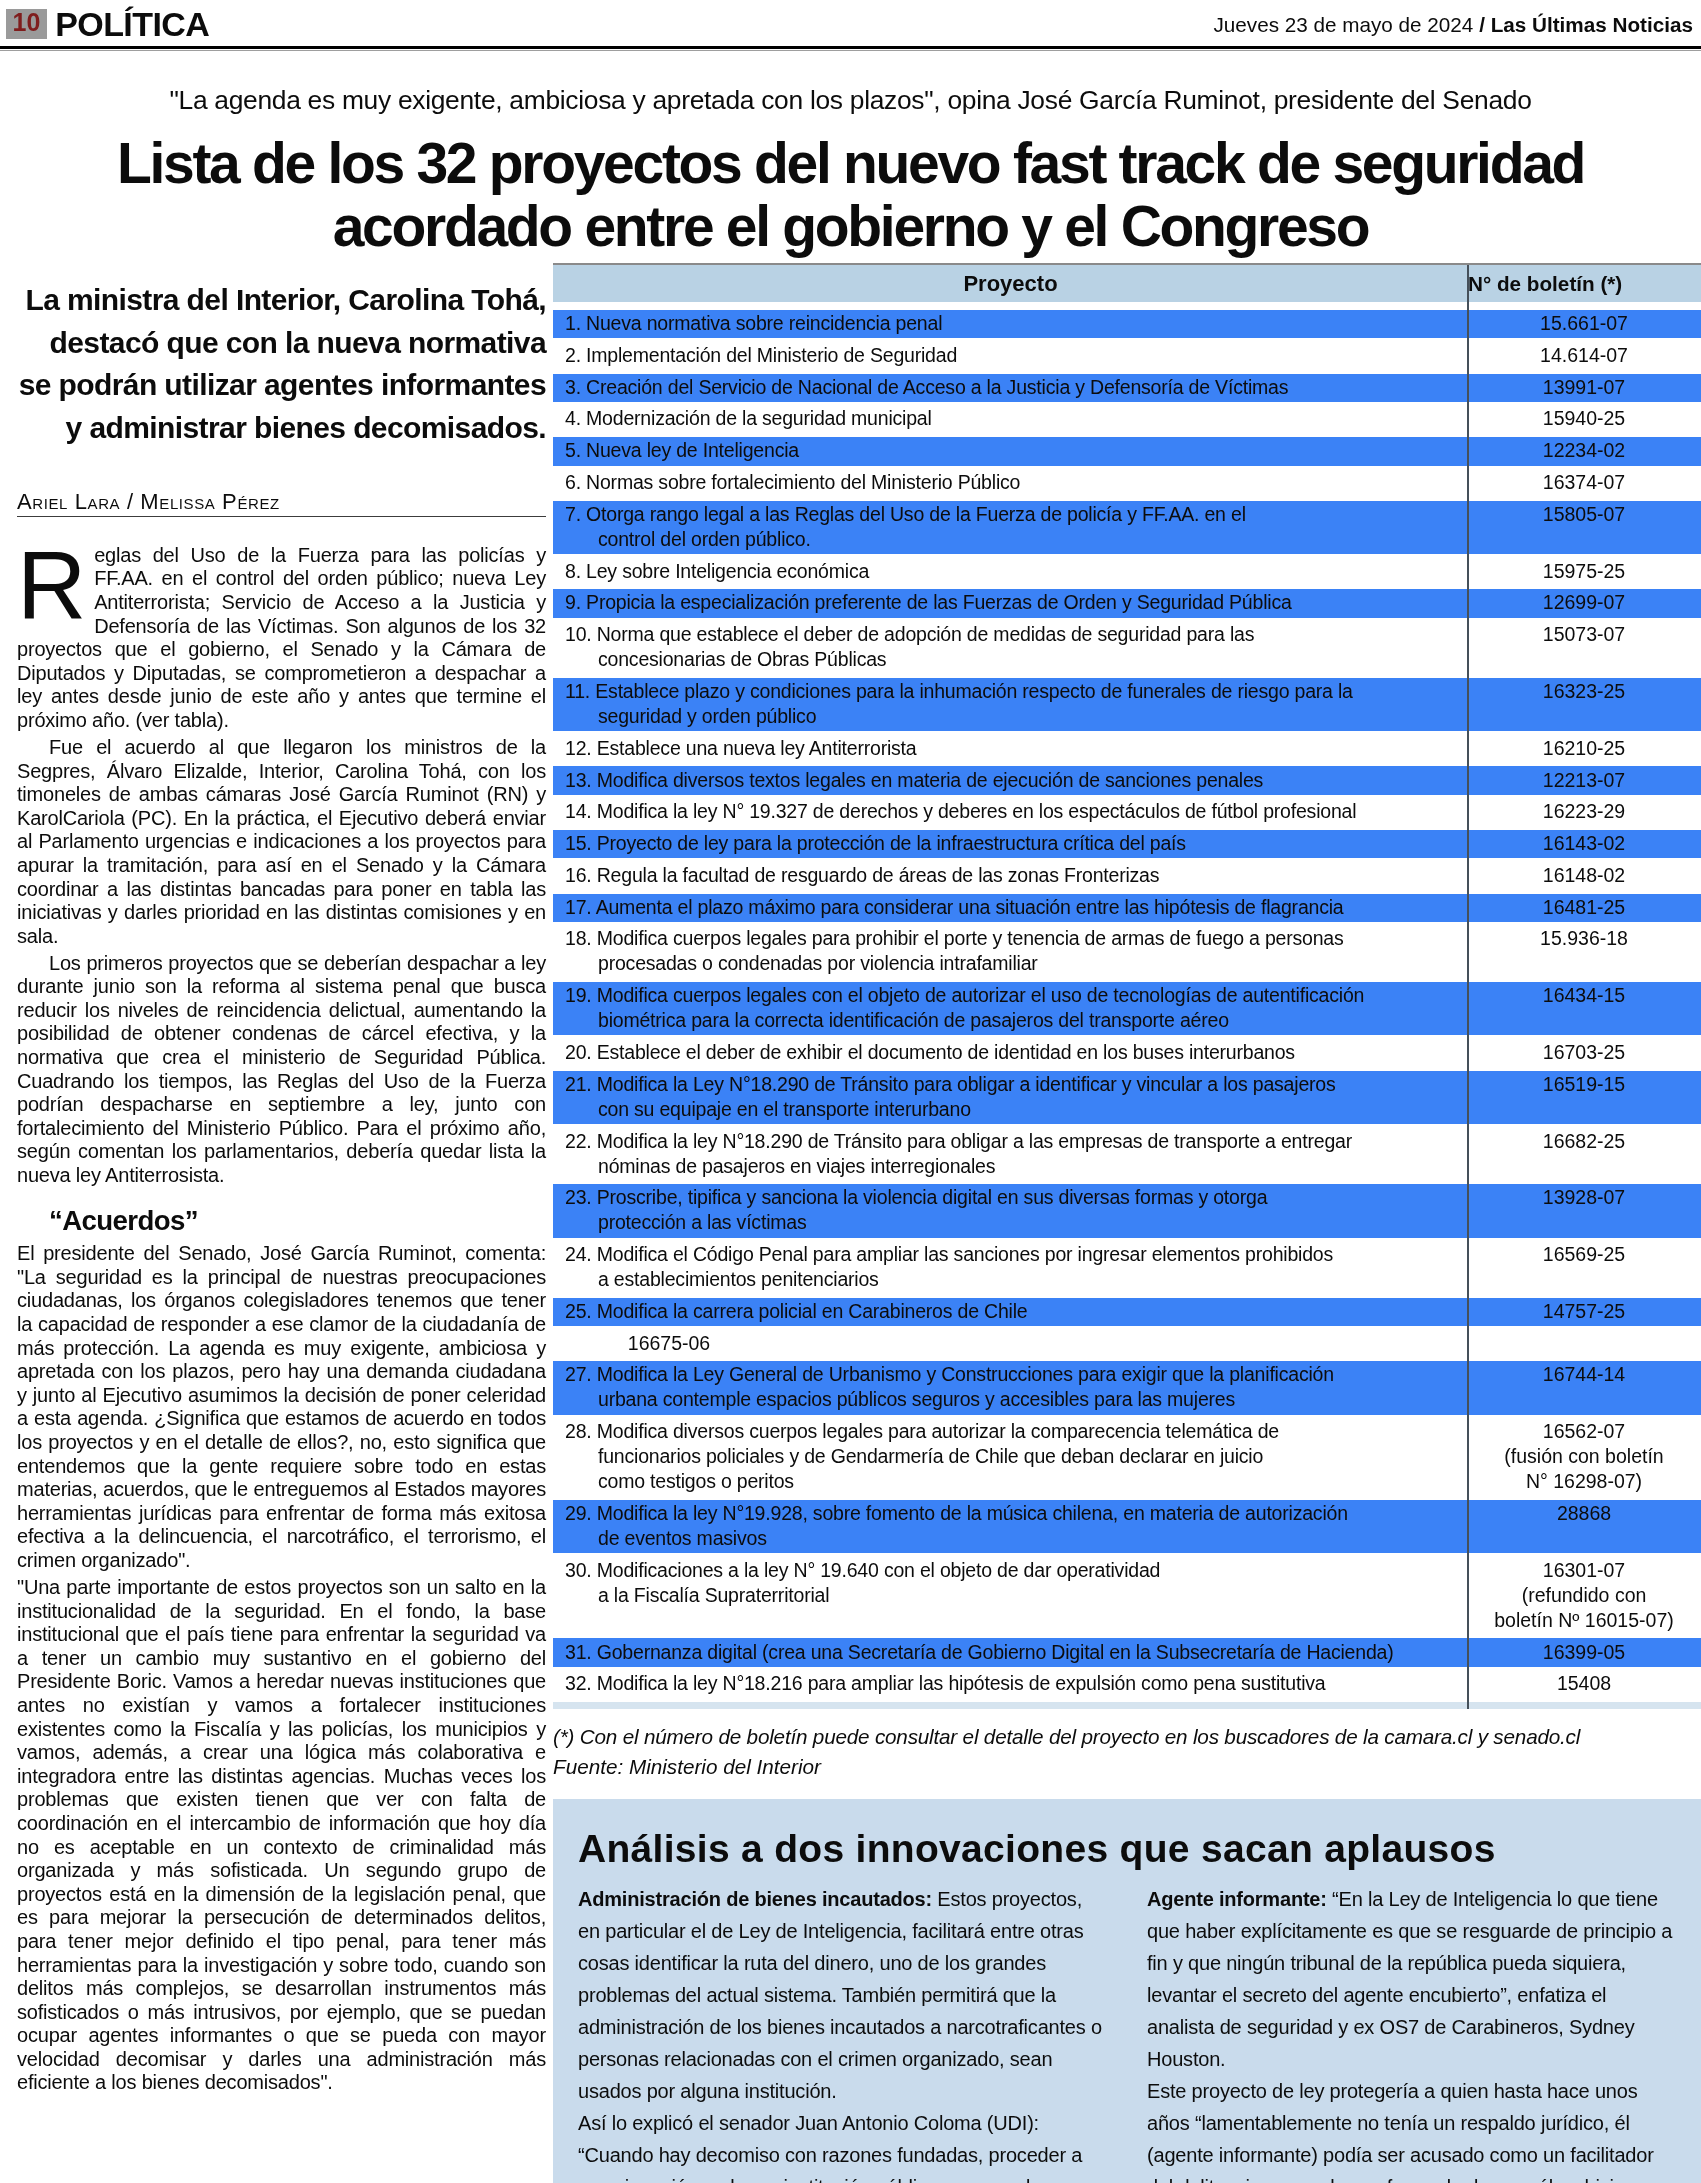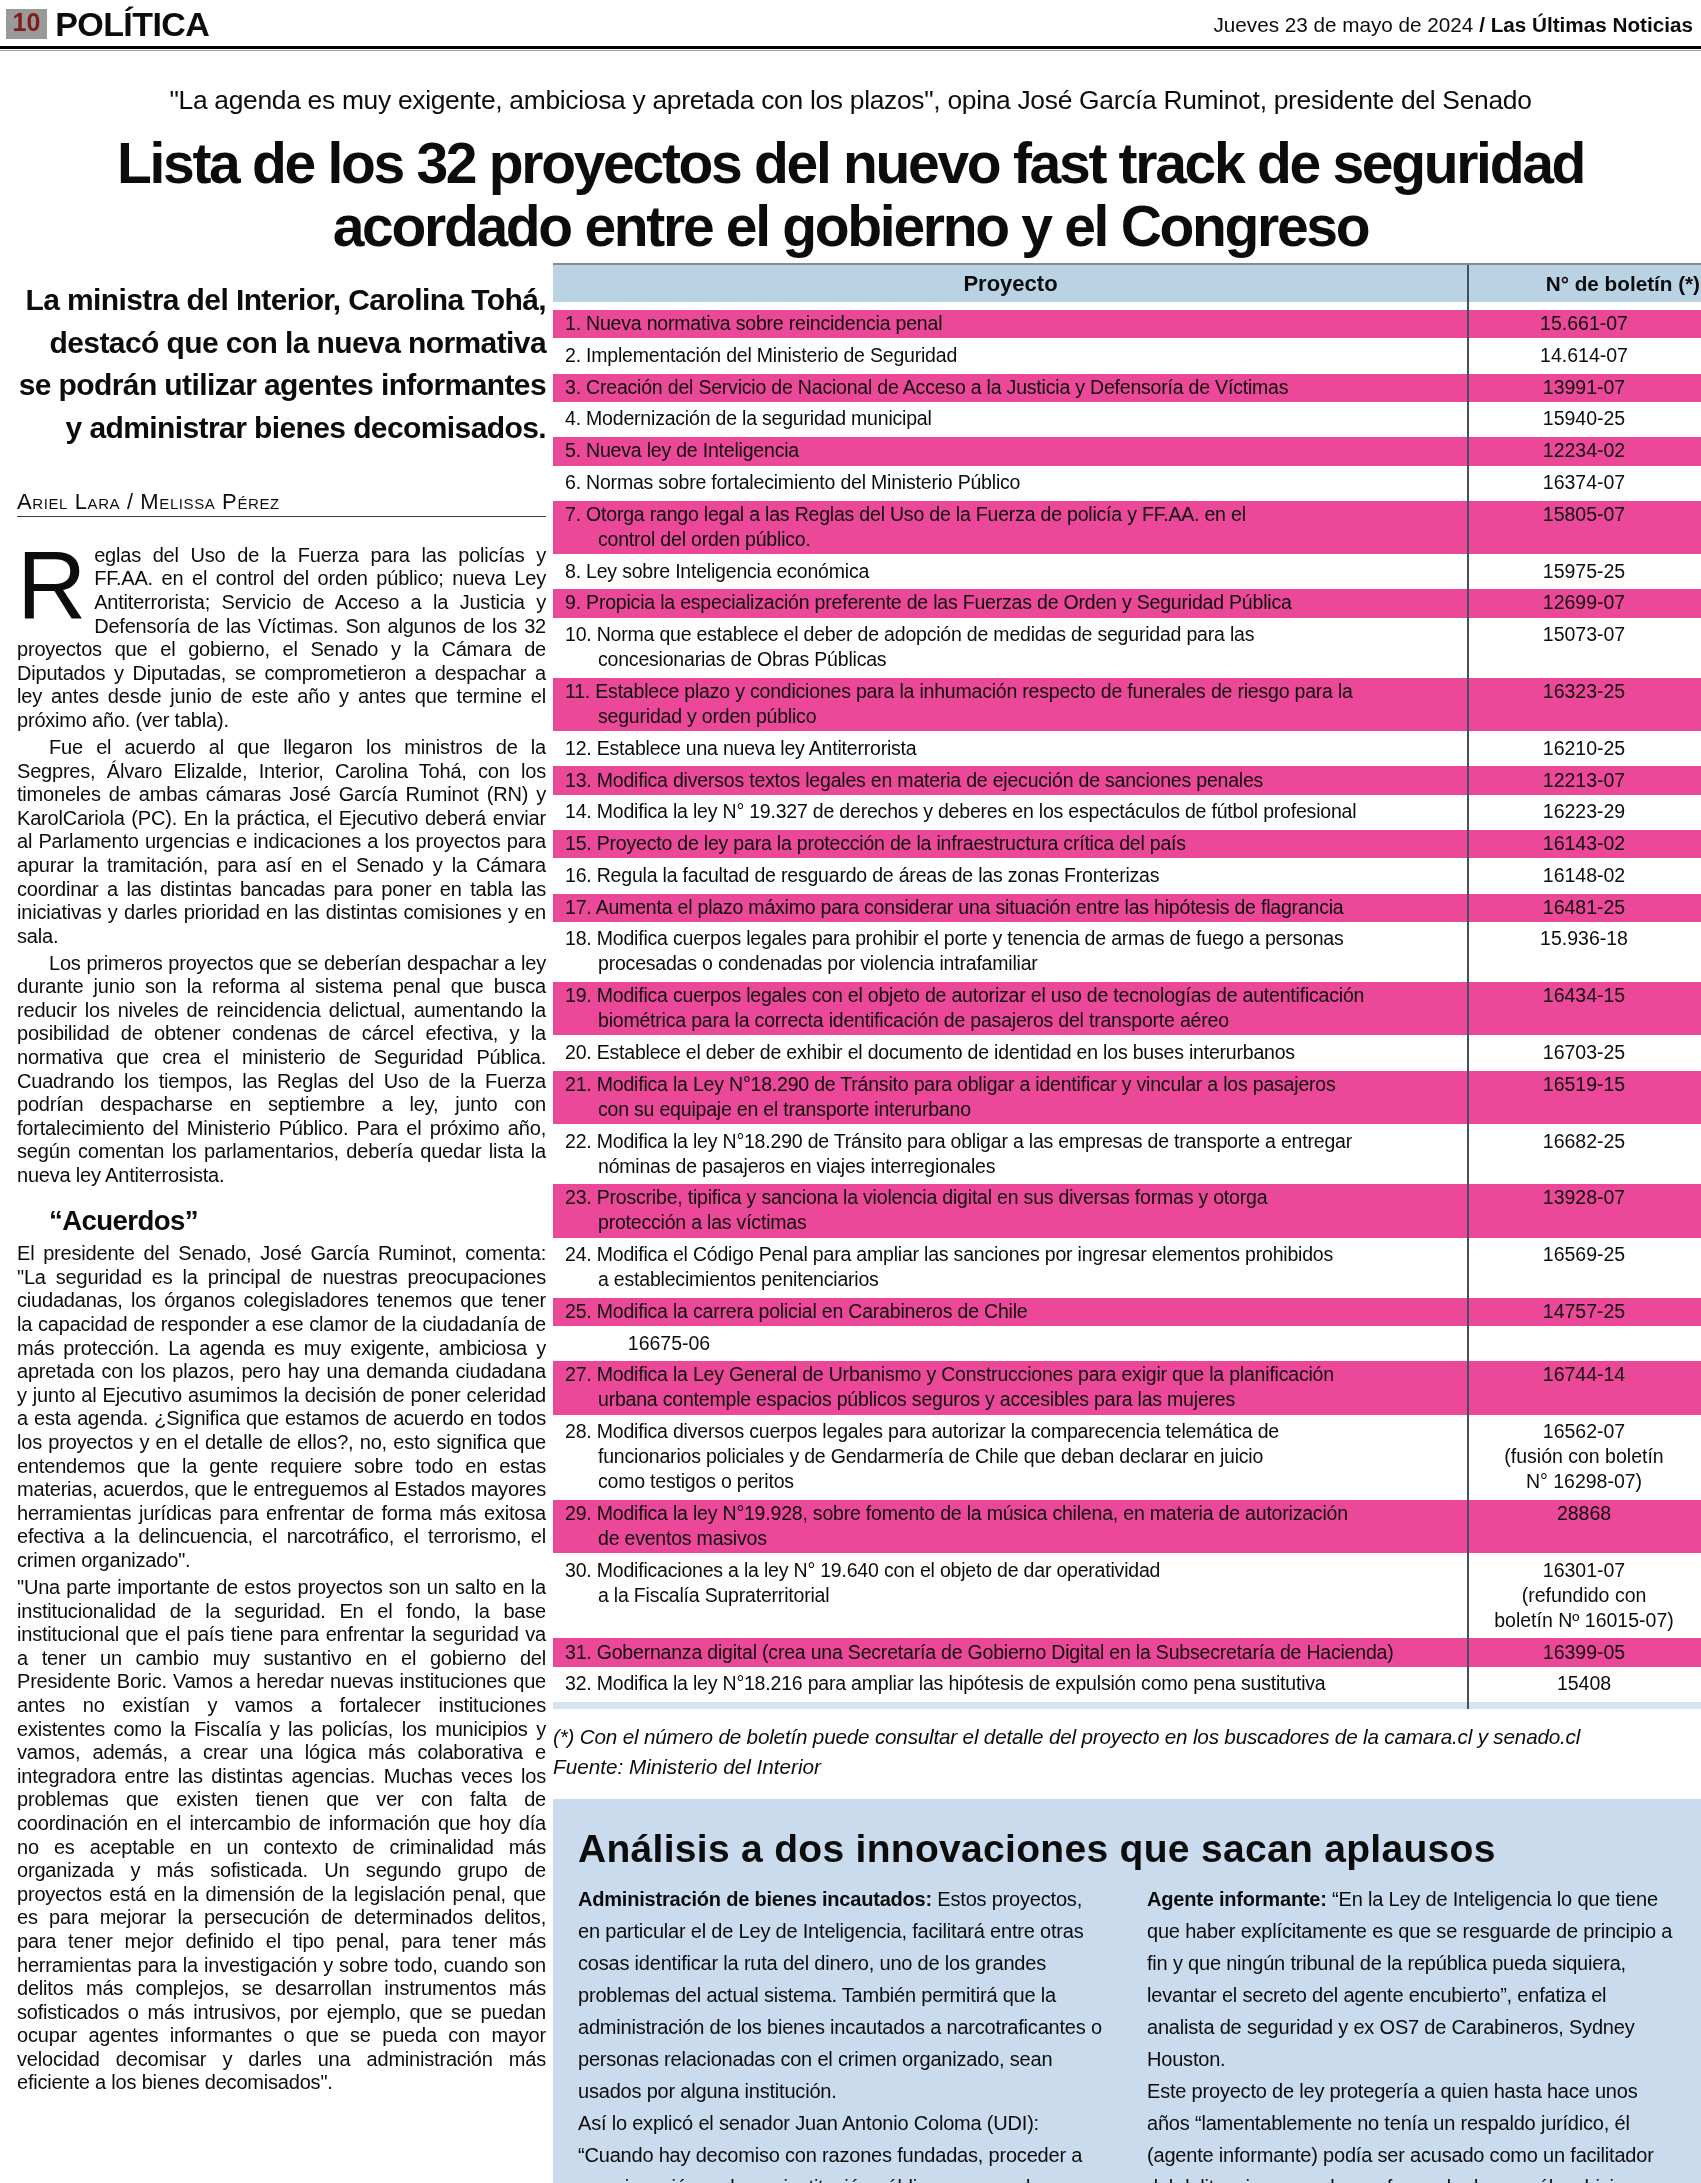--- a/index.html
+++ b/index.html
@@ -33,23 +33,23 @@
   .body.indent{text-indent:32px;}
   .dropcap{float:left;font-size:96px;line-height:0.8;padding:4.6px 8px 0 0;font-weight:500;}
   .crosshead{font-size:27.6px;font-weight:800;margin:17px 0 5.7px 0;text-indent:32px;letter-spacing:-0.6px;}
 
   
   .rightcol{position:absolute;left:553px;top:0;width:1148px;}
   .table{position:relative;border-top:2.3px solid #8a8a8a;}
   .tdivider{position:absolute;top:0;bottom:0;right:232px;width:1.7px;background:#45505a;}
   .thead{display:flex;background:#b9d2e4;height:37px;align-items:center;margin-bottom:8px;}
   .th-p{width:915px;text-align:center;font-weight:700;font-size:22px;}
-  .th-b{width:232px;text-align:right;font-weight:700;font-size:20.7px;}
+  .th-b{width:232px;text-align:left;font-weight:700;font-size:20.7px;}
   .trow{display:flex;margin-bottom:3.4px;}
-  .trow.blue{background:#ec4899;}
+  .trow.blue{background:#3b82f6;}
   .tp{width:915px;font-size:19.5px;line-height:25px;padding:1.1px 8px 2.3px 45px;text-indent:-33px;
       white-space:pre-line;box-sizing:border-box;letter-spacing:-0.2px;}
   .tb{width:232px;font-size:19.5px;line-height:25px;padding:1.1px 0 2.3px 0;text-align:center;
       white-space:pre-line;box-sizing:border-box;border-radius:11px;}
   .tclose{height:6.9px;background:#d6e4ef;margin-top:2.3px;}
   .footnote{font-style:italic;font-size:20.7px;margin-top:16px;letter-spacing:-0.2px;}
   .source{font-style:italic;font-size:20.7px;margin-top:5.7px;}
 
   
   .analysis{background:#c9dbec;margin-top:20.7px;padding:27.6px 25px 23px 25px;min-height:333px;box-sizing:border-box;}

